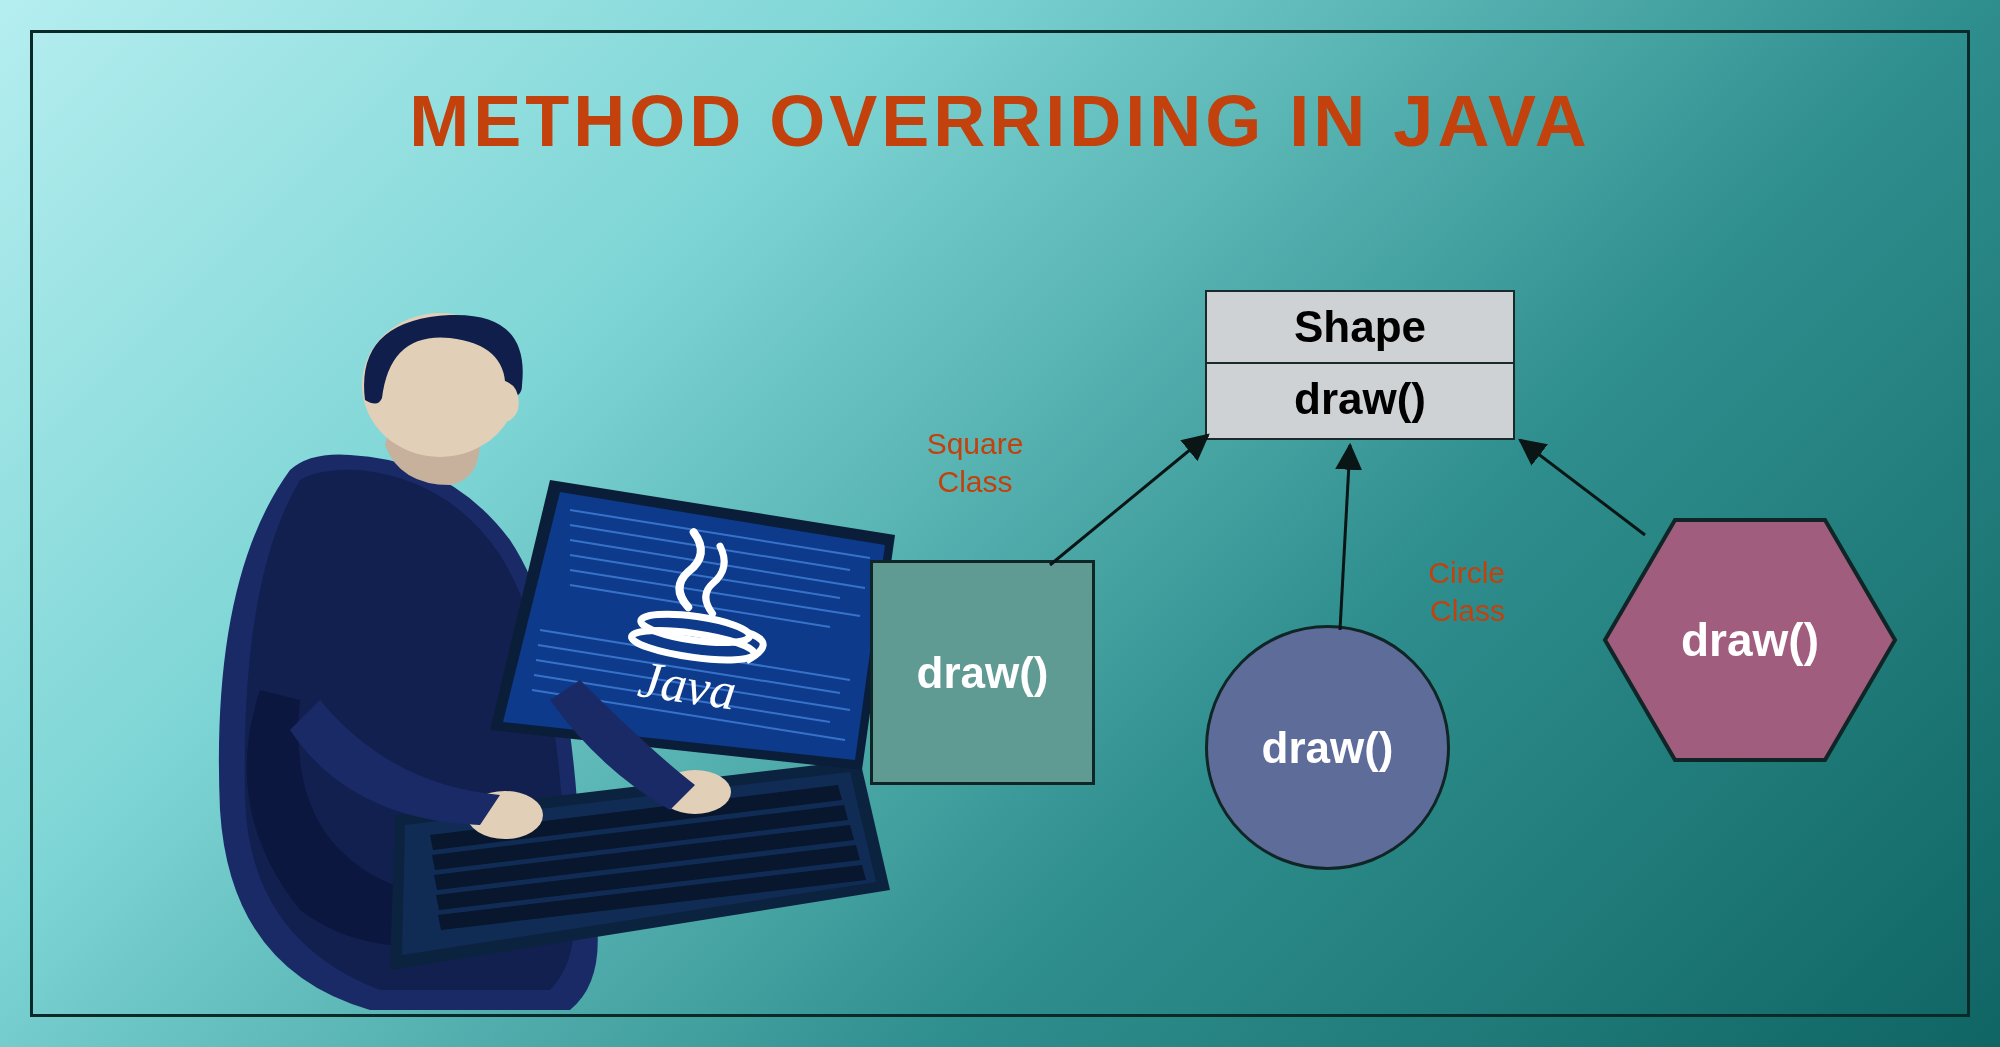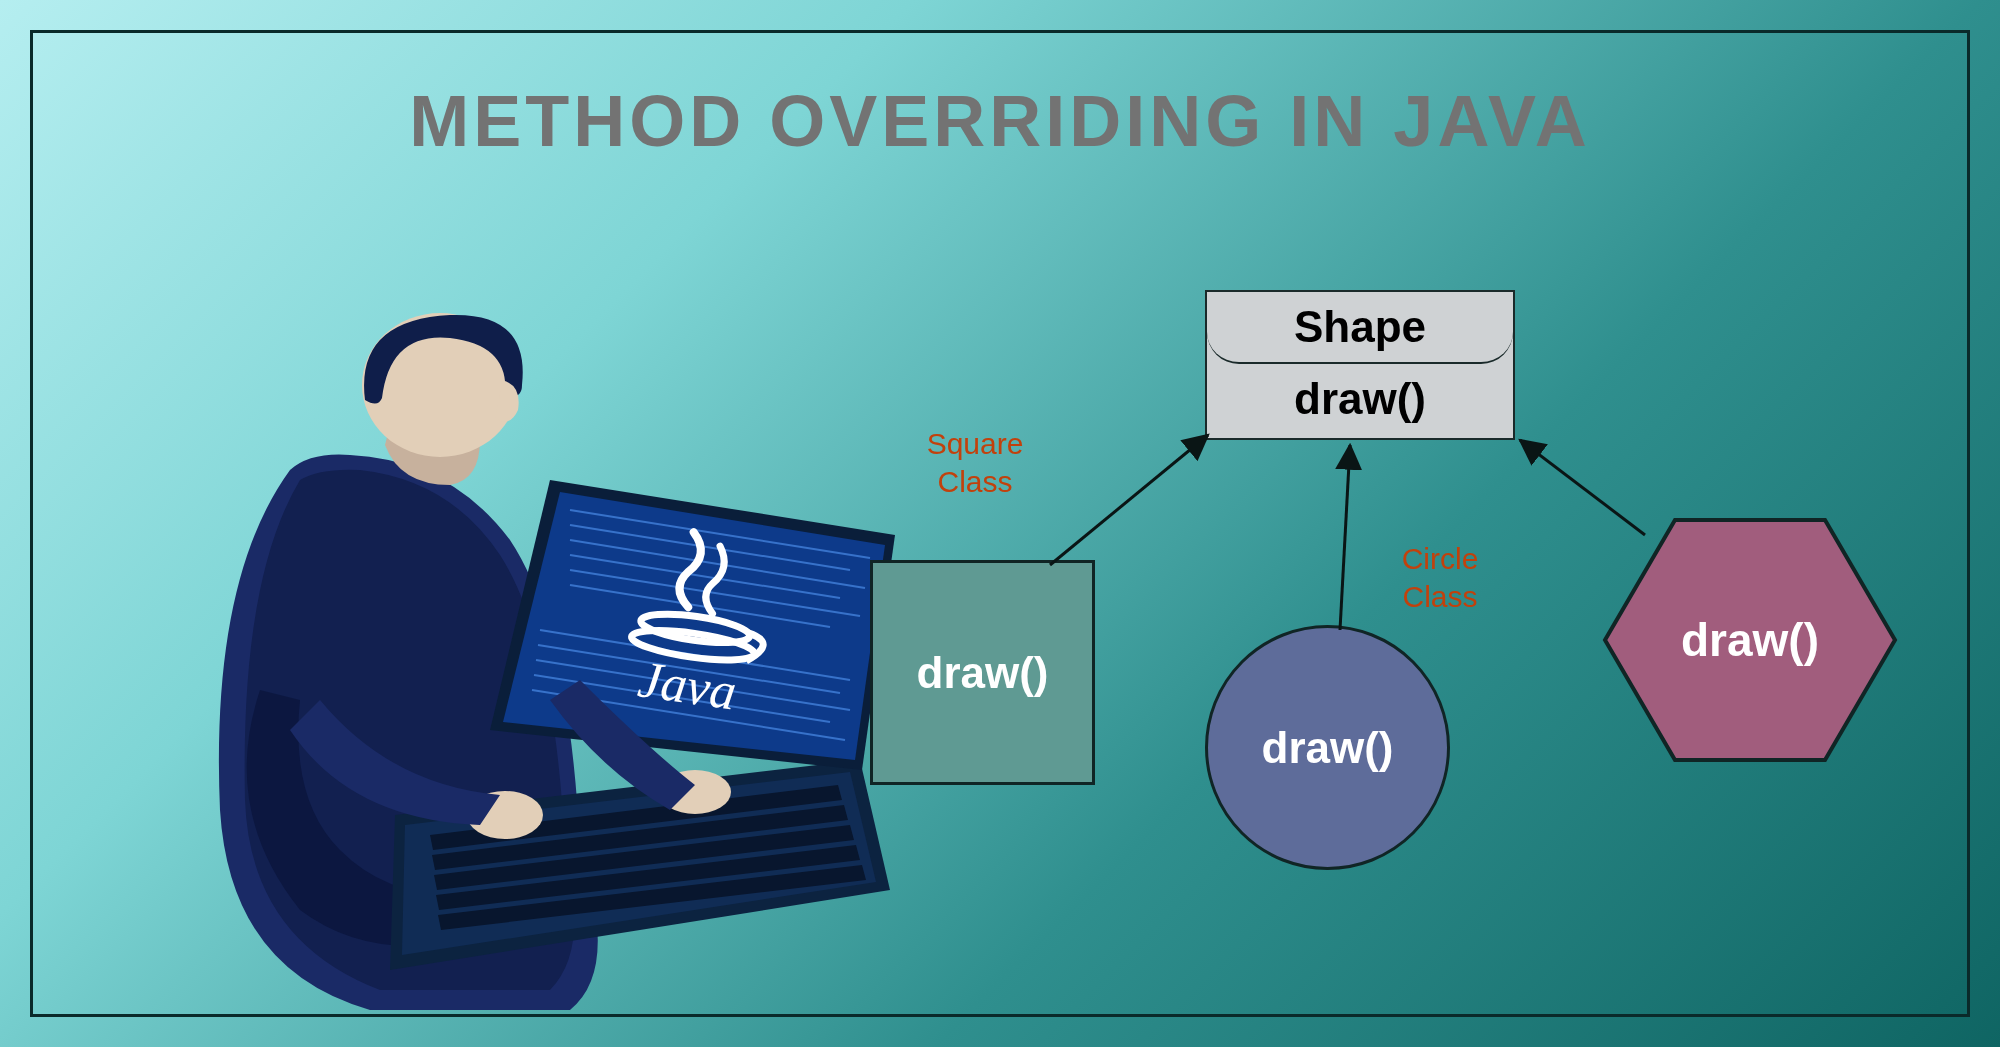--- a/index.html
+++ b/index.html
@@ -9,41 +9,41 @@
     font-family:Arial,Helvetica,sans-serif;
     position:relative; overflow:hidden;
   }
   .frame {
     position:absolute; left:30px; top:30px; right:30px; bottom:30px;
     border:3px solid #0a2a2a;
   }
   .title {
     position:absolute; top:80px; left:0; width:100%;
     text-align:center; font-size:72px; font-weight:900;
-    letter-spacing:4px; color:#737373;
+    letter-spacing:4px; color:#c2410c;
     font-family:"Arial Black",Arial,sans-serif;
   }
 
   
   .illus { position:absolute; left:150px; top:330px; width:760px; height:690px; }
   .illus svg { width:100%; height:100%; overflow:visible; }
 
   
   .diagram { position:absolute; left:870px; top:290px; width:1070px; height:650px; }
 
   .shape-box {
     position:absolute; left:335px; top:0; width:310px;
     background:#cfd2d4; border:2px solid #1a2a2a;
   }
-  .shape-box .row1 { border-bottom:2px solid #1a2a2a; text-align:center; padding:10px 0; font-size:44px; font-weight:700;border-radius:32px; }
+  .shape-box .row1 { border-bottom:2px solid #1a2a2a; text-align:center; padding:10px 0; font-size:44px; font-weight:700; }
   .shape-box .row2 { text-align:center; padding:10px 0 14px; font-size:44px; font-weight:700; }
 
   .lbl { position:absolute; font-size:30px; color:#c2410c; text-align:center; line-height:1.25; }
   .lbl-square { left:30px; top:135px; width:150px; }
-  .lbl-circle { left:505px; top:250px; width:130px; }
+  .lbl-circle { left:505px; top:264px; width:130px;text-align:right; }
   .lbl-hexagon { left:770px; top:125px; width:170px; }
 
   .square {
     position:absolute; left:0; top:270px; width:225px; height:225px;
     background:#5f9a93; border:3px solid #102525;
     color:#fff; font-size:44px; font-weight:700;
     display:flex; align-items:center; justify-content:center;
   }
   .circle {
     position:absolute; left:335px; top:335px; width:245px; height:245px;

